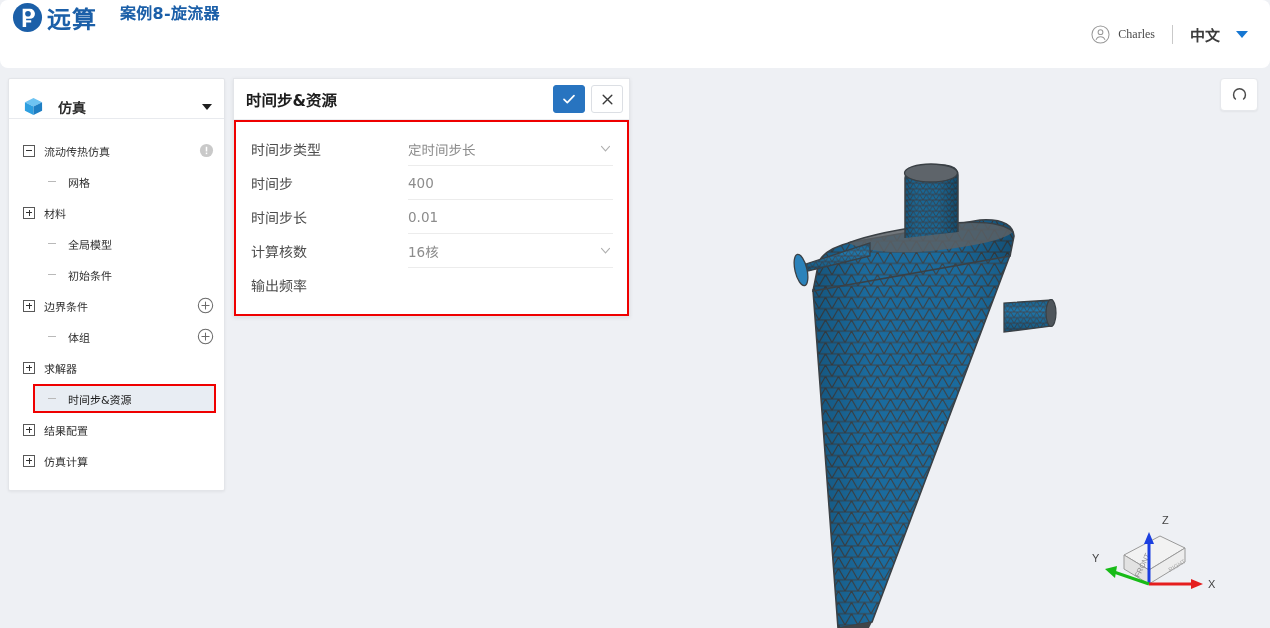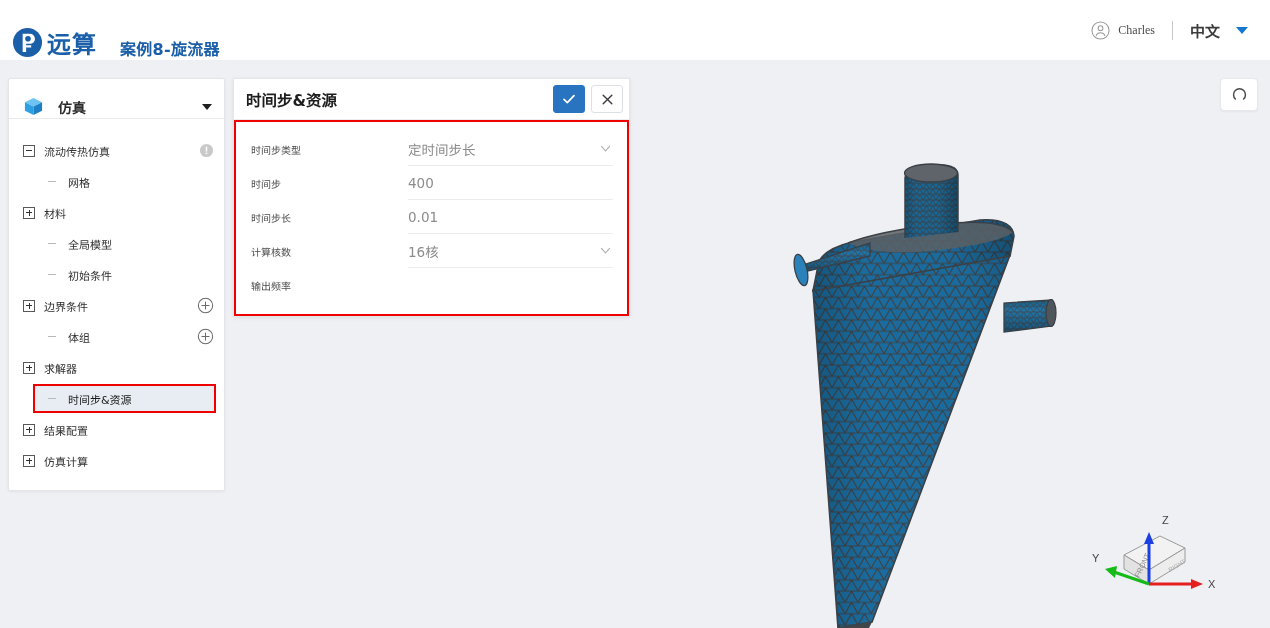--- a/index.html
+++ b/index.html
@@ -8,24 +8,25 @@
     width: 1270px; height: 628px;
     font-family: "Liberation Sans", "DejaVu Sans", sans-serif;
     background: #eef0f4;
     overflow: hidden;
   }
   #app { position: relative; width: 1270px; height: 628px; }
 
   
   .header {
     position: absolute; left: 0; top: 0;
-    width: 1270px; height: 60px;
+    width: 1270px; height: 68px;
     background: #ffffff;
-    display: flex; align-items: flex-end;
+    display: flex; align-items: flex-start;
     z-index: 40;
+    border-radius: 8px;
   }
   .logo-group { display: flex; align-items: center; margin-left: 12px; }
   .logo-mark { width: 31px; height: 31px; flex: 0 0 31px; }
   .logo-text {
     font-size: 24px; font-weight: bold; color: #1b5fa8;
     margin-left: 4px; letter-spacing: 1px;
     font-family: "DejaVu Sans", sans-serif;
   }
   .project-title {
     margin-left: 23px;
@@ -189,21 +190,21 @@
     padding: 10px 14px 12px 10px;
     border: 2px solid #ef0000;
     margin: 0;
   }
   .form-row {
     display: flex; align-items: center;
     height: 34px;
   }
   .form-label {
     width: 162px; flex: 0 0 162px;
-    font-size: 10px; color: #4d4d4d;
+    font-size: 14px; color: #4d4d4d;
     padding-left: 5px;
     font-family: "DejaVu Sans", sans-serif;
   }
   .form-control {
     flex: 1;
     position: relative;
     height: 34px;
     display: flex; align-items: center;
     border-bottom: 1px solid #ececec;
   }

